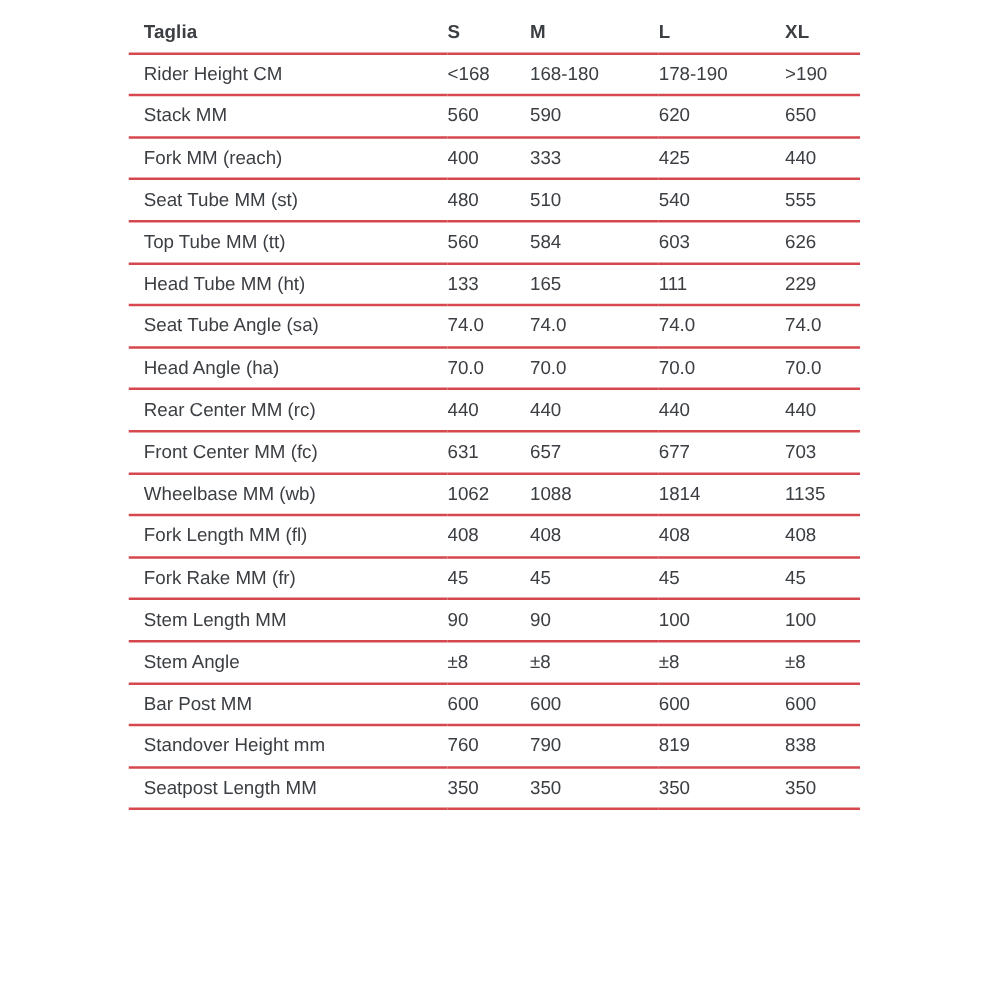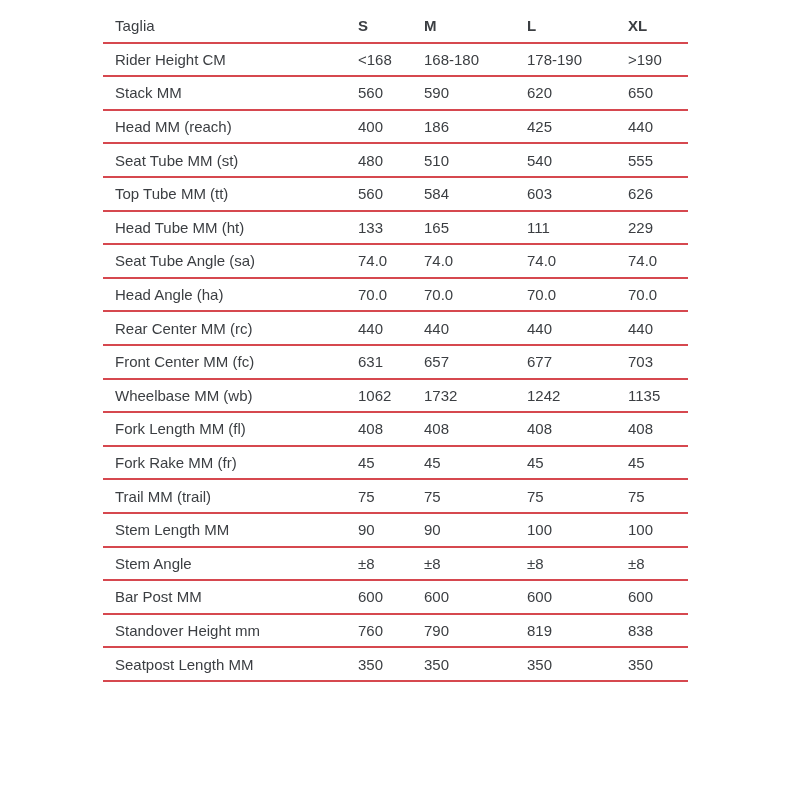--- a/index.html
+++ b/index.html
@@ -45,21 +45,21 @@
     padding: 0;
     border-bottom: 2px solid var(--divider);
     white-space: nowrap;
     overflow: hidden;
   }
   table.geometry th.label,
   table.geometry td.label {
     padding-left: 12px;
   }
   table.geometry th {
-    font-weight: 400;
+    font-weight: 700;
     letter-spacing: 0.1px;
   }
   table.geometry td.value,
   table.geometry th.size {
     font-weight: 400;
   }
   table.geometry th.size {
     font-weight: 700;
   }
 </style>
@@ -93,23 +93,23 @@
           <td class="value">&gt;190</td>
         </tr>
         <tr>
           <td class="label">Stack MM</td>
           <td class="value">560</td>
           <td class="value">590</td>
           <td class="value">620</td>
           <td class="value">650</td>
         </tr>
         <tr>
-          <td class="label">Head MM (reach)</td>
+          <td class="label">Fork MM (reach)</td>
           <td class="value">400</td>
-          <td class="value">186</td>
+          <td class="value">333</td>
           <td class="value">425</td>
           <td class="value">440</td>
         </tr>
         <tr>
           <td class="label">Seat Tube MM (st)</td>
           <td class="value">480</td>
           <td class="value">510</td>
           <td class="value">540</td>
           <td class="value">555</td>
         </tr>
@@ -151,44 +151,37 @@
         <tr>
           <td class="label">Front Center MM (fc)</td>
           <td class="value">631</td>
           <td class="value">657</td>
           <td class="value">677</td>
           <td class="value">703</td>
         </tr>
         <tr>
           <td class="label">Wheelbase MM (wb)</td>
           <td class="value">1062</td>
-          <td class="value">1732</td>
-          <td class="value">1242</td>
+          <td class="value">1088</td>
+          <td class="value">1814</td>
           <td class="value">1135</td>
         </tr>
         <tr>
           <td class="label">Fork Length MM (fl)</td>
           <td class="value">408</td>
           <td class="value">408</td>
           <td class="value">408</td>
           <td class="value">408</td>
         </tr>
         <tr>
           <td class="label">Fork Rake MM (fr)</td>
           <td class="value">45</td>
           <td class="value">45</td>
           <td class="value">45</td>
           <td class="value">45</td>
-        </tr>
-        <tr>
-          <td class="label">Trail MM (trail)</td>
-          <td class="value">75</td>
-          <td class="value">75</td>
-          <td class="value">75</td>
-          <td class="value">75</td>
         </tr>
         <tr>
           <td class="label">Stem Length MM</td>
           <td class="value">90</td>
           <td class="value">90</td>
           <td class="value">100</td>
           <td class="value">100</td>
         </tr>
         <tr>
           <td class="label">Stem Angle</td>

